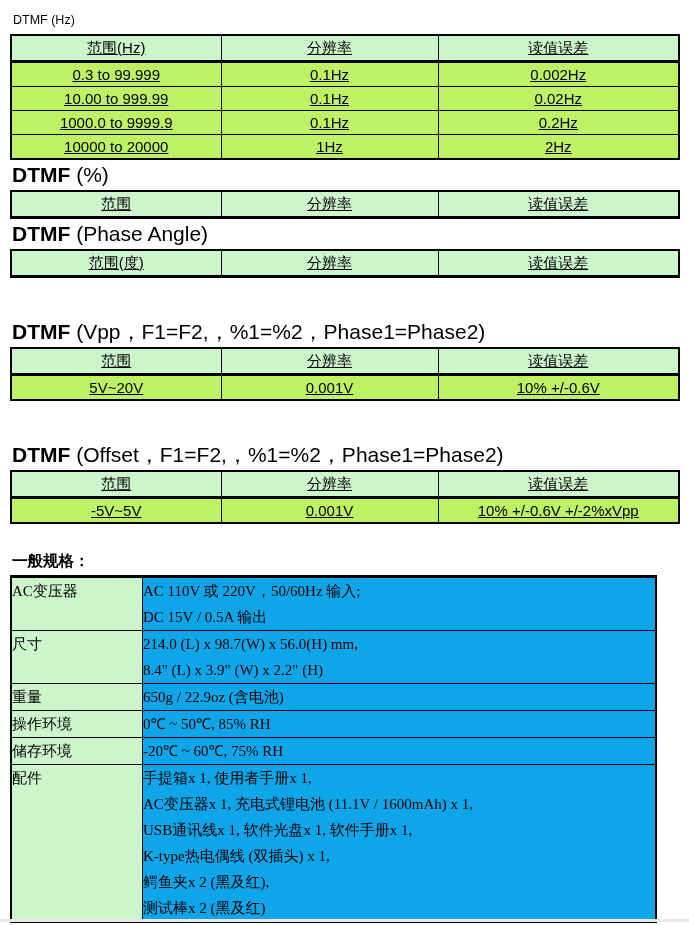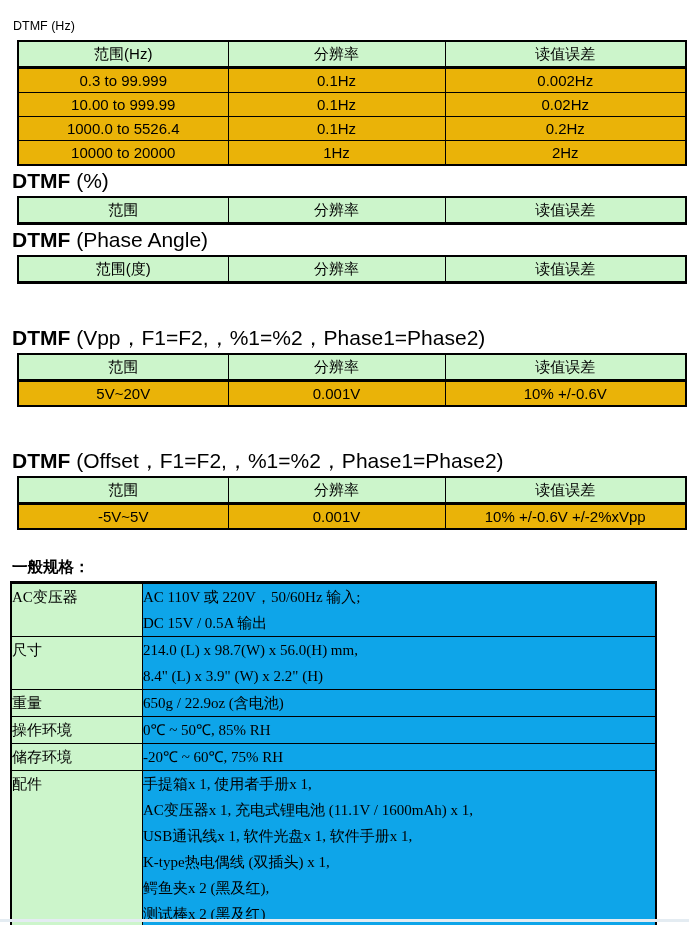--- a/index.html
+++ b/index.html
@@ -8,21 +8,21 @@
     min-height: 925px;
     position: relative;
     background: #ffffff;
     font-family: "Liberation Sans", sans-serif;
     color: #000000;
   }
   .page { position: relative; width: 689px; min-height: 925px; overflow: hidden; }
 
   
   .heading-sm {
-    margin: 12px 0 7px 13px;
+    margin: 6px 0 7px 13px;
     padding-top: 7px;
     font-size: 12.5px;
     line-height: 14px;
   }
   .heading {
     margin: 5px 0 6px 12px;
     font-size: 21px;
     line-height: 19px;
   }
   .heading .bold-part { font-weight: bold; }
@@ -31,38 +31,39 @@
     margin: 27px 0 5px 12px;
     font-size: 15.5px;
     line-height: 19px;
     font-weight: bold;
     color: #000000;
   }
 
   
   table.spec {
     border-collapse: collapse;
-    margin-left: 17px;
+    margin-left: 10px;
     width: 668px;
     table-layout: fixed;
+    text-decoration: underline;
   }
   table.spec { border: 2px solid #000; }
   table.spec th, table.spec td {
     border: 1.5px solid #000;
     text-align: center;
     font-size: 15px;
     font-weight: normal;
     padding: 0;
   }
   table.spec th {
     background: #ccf5cb;
     height: 24px;
     border-bottom: 3px solid #000;
   }
-  table.spec td { height: 23px; background: #eab308; }
+  table.spec td { height: 23px; background: #bef264; }
   col.c1 { width: 210px; }
   col.c2 { width: 217px; }
   col.c3 { width: 241px; }
   .bold-s { font-weight: bold; }
 
   
   table.general {
     border-collapse: collapse;
     margin-left: 10px;
     width: 647px;
@@ -116,21 +117,21 @@
       <td>0.3 to 99.999</td>
       <td>0.1Hz</td>
       <td>0.002Hz</td>
     </tr>
     <tr>
       <td>10.00 to 999.99</td>
       <td>0.1Hz</td>
       <td>0.02Hz</td>
     </tr>
     <tr>
-      <td>1000.0 to 5526.4</td>
+      <td>1000.0 to 9999.9</td>
       <td>0.1Hz</td>
       <td>0.2Hz</td>
     </tr>
     <tr>
       <td>10000 to 20000</td>
       <td>1Hz</td>
       <td>2Hz</td>
     </tr>
   </tbody>
     </table>

